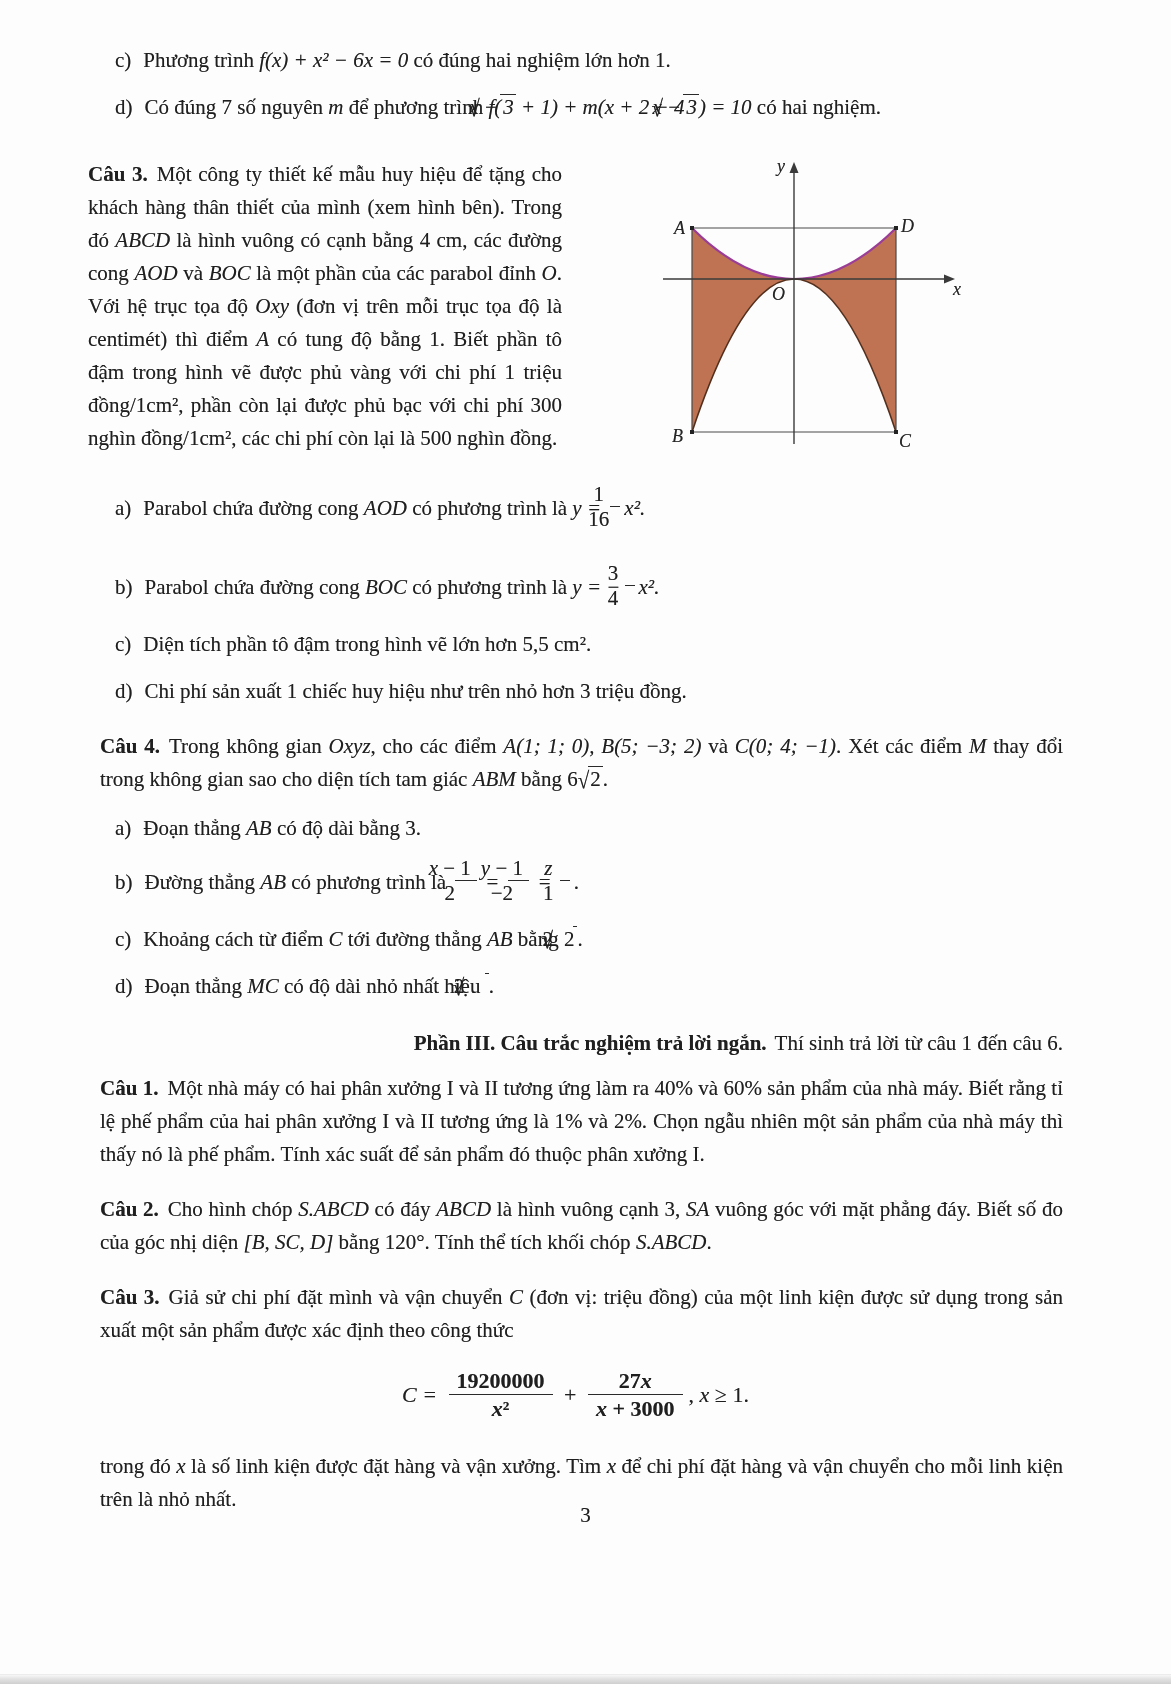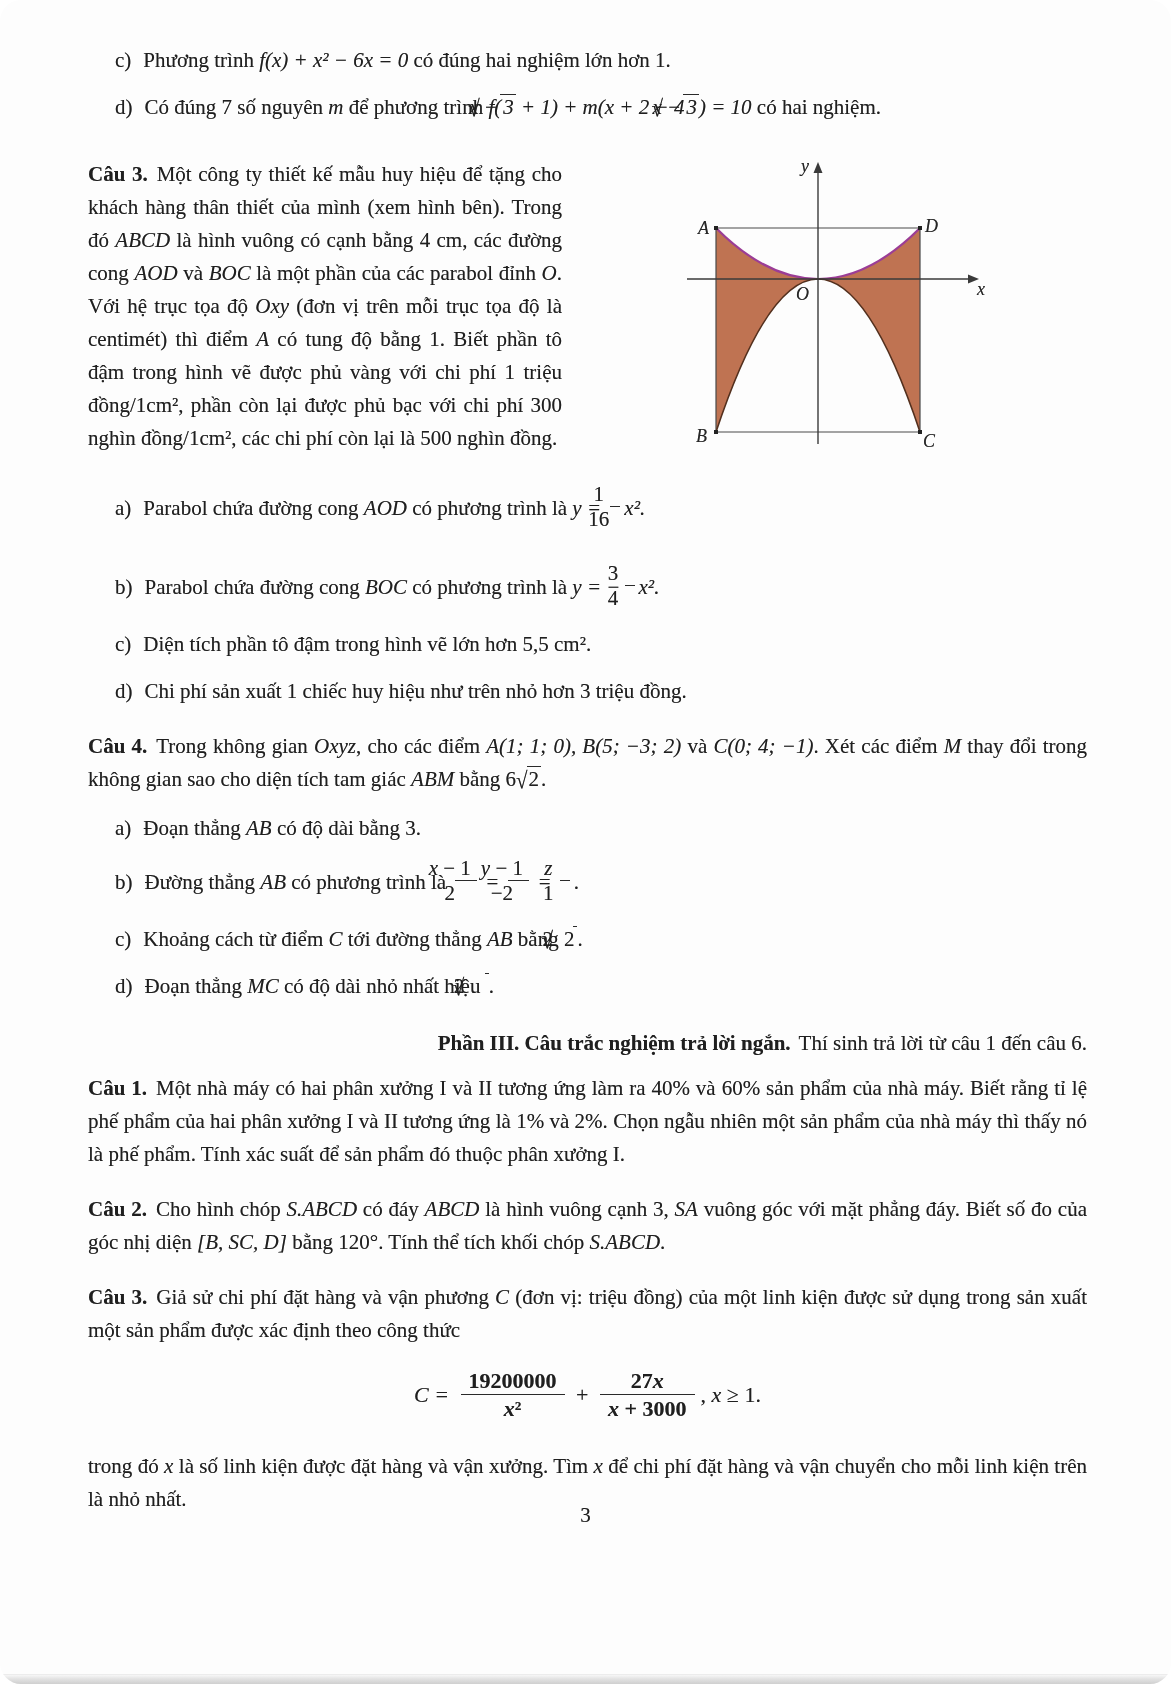--- a/index.html
+++ b/index.html
@@ -5,26 +5,25 @@
   html,body{margin:0;padding:0;background:#ffffff;}
   .page{
     position:relative;
     width:1171px;height:1684px;
     margin:0 auto;
     background:#fdfdfd;
     color:#1f1f1f;
     font-family:"Liberation Serif","DejaVu Serif",serif;
     font-size:21px;line-height:33px;
     box-sizing:border-box;
-    padding:44px 84px 0 88px;
+    padding:44px 108px 0 88px;
     overflow:hidden;
     text-shadow:0 0 0.6px rgba(40,40,40,0.5);
-    border-radius:21px;
   }
-  .para{text-align:justify;margin:0 0 16px 0;}
+  .para{text-align:justify;margin:0 0 16px 12px;}
   .cau-head{font-weight:700;margin-right:9px;white-space:nowrap;}
   .item{padding-left:60px;text-indent:-33px;text-align:justify;margin:0 0 14px 0;}
   .lab{margin-right:12px;}
   .rm{font-style:normal;}
   .mi{font-style:italic;}
   
   .frac{display:inline-block;vertical-align:middle;text-align:center;margin:0 4px;transform:translateY(-3px);}
   .fn{display:block;padding:0 5px;line-height:1.15;}
   .fd{display:block;border-top:1.6px solid #2a2a2a;padding:0 5px;line-height:1.2;}
   
@@ -140,21 +139,21 @@
 
   <div class="para">
     <span class="cau-head">Câu 1.</span><span><span class="rm">Một nhà máy có hai phân xưởng I và II tương ứng làm ra 40% và 60% sản phẩm của nhà máy. Biết rằng tỉ lệ phế phẩm của hai phân xưởng I và II tương ứng là 1% và 2%. Chọn ngẫu nhiên một sản phẩm của nhà máy thì thấy nó là phế phẩm. Tính xác suất để sản phẩm đó thuộc phân xưởng I.</span></span>
   </div>
 
   <div class="para" style="margin-top:22px;">
     <span class="cau-head">Câu 2.</span><span><span class="rm">Cho hình chóp </span><span class="mi">S.ABCD</span><span class="rm"> có đáy </span><span class="mi">ABCD</span><span class="rm"> là hình vuông cạnh 3, </span><span class="mi">SA</span><span class="rm"> vuông góc với mặt phẳng đáy. Biết số đo của góc nhị diện </span><span class="mi">[B, SC, D]</span><span class="rm"> bằng 120°. Tính thể tích khối chóp </span><span class="mi">S.ABCD</span><span class="rm">.</span></span>
   </div>
 
   <div class="para" style="margin-top:22px;margin-bottom:6px;">
-    <span class="cau-head">Câu 3.</span><span><span class="rm">Giả sử chi phí đặt hàng và vận phương </span><span class="mi">C</span><span class="rm"> (đơn vị: triệu đồng) của một linh kiện được sử dụng trong sản xuất một sản phẩm được xác định theo công thức</span></span>
+    <span class="cau-head">Câu 3.</span><span><span class="rm">Giả sử chi phí đặt mình và vận chuyển </span><span class="mi">C</span><span class="rm"> (đơn vị: triệu đồng) của một linh kiện được sử dụng trong sản xuất một sản phẩm được xác định theo công thức</span></span>
   </div>
 
   <div class="disp">
     <span><span class="mi">C = </span><span class="frac"><span class="fn"><span class="rm">19200000</span></span><span class="fd"><span class="mi">x</span><span class="rm">²</span></span></span><span class="rm"> + </span><span class="frac"><span class="fn"><span class="rm">27</span><span class="mi">x</span></span><span class="fd"><span class="mi">x</span><span class="rm"> + 3000</span></span></span><span class="rm">, </span><span class="mi">x</span><span class="rm"> ≥ 1.</span></span>
   </div>
 
   <div class="para">
     <span><span class="rm">trong đó </span><span class="mi">x</span><span class="rm"> là số linh kiện được đặt hàng và vận xưởng. Tìm </span><span class="mi">x</span><span class="rm"> để chi phí đặt hàng và vận chuyển cho mỗi linh kiện trên là nhỏ nhất.</span></span>
   </div>
 

